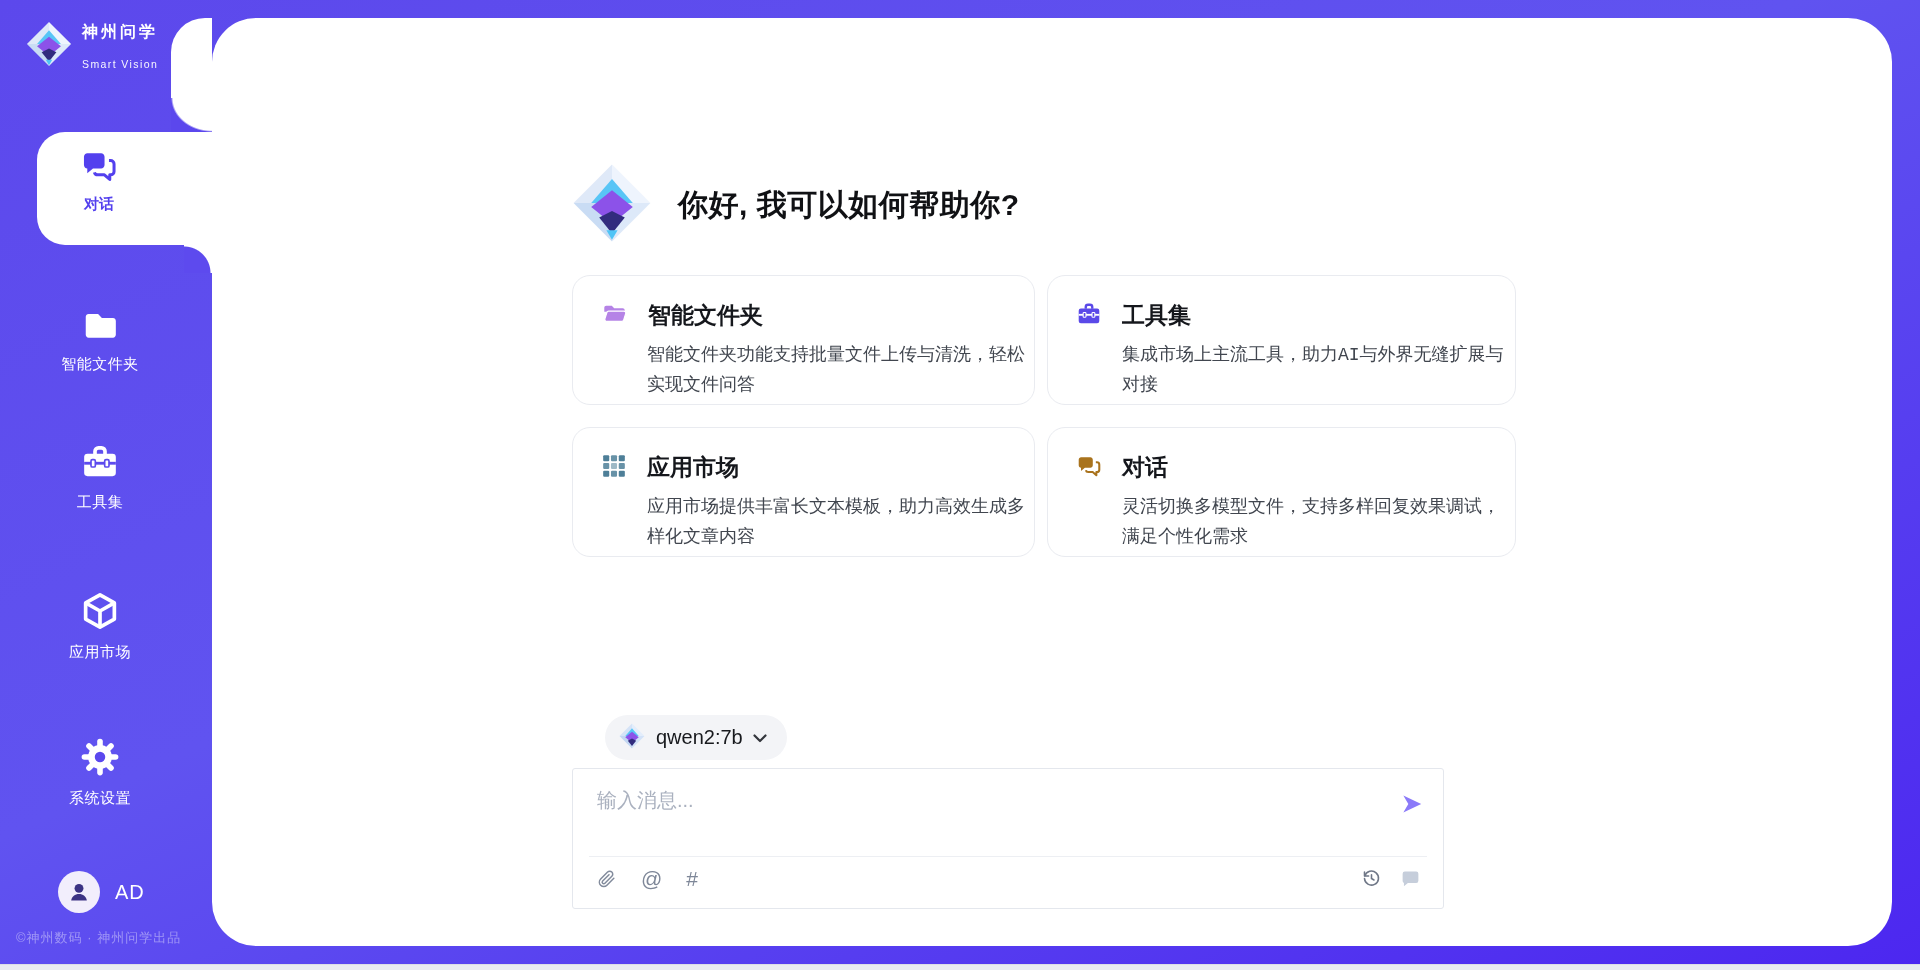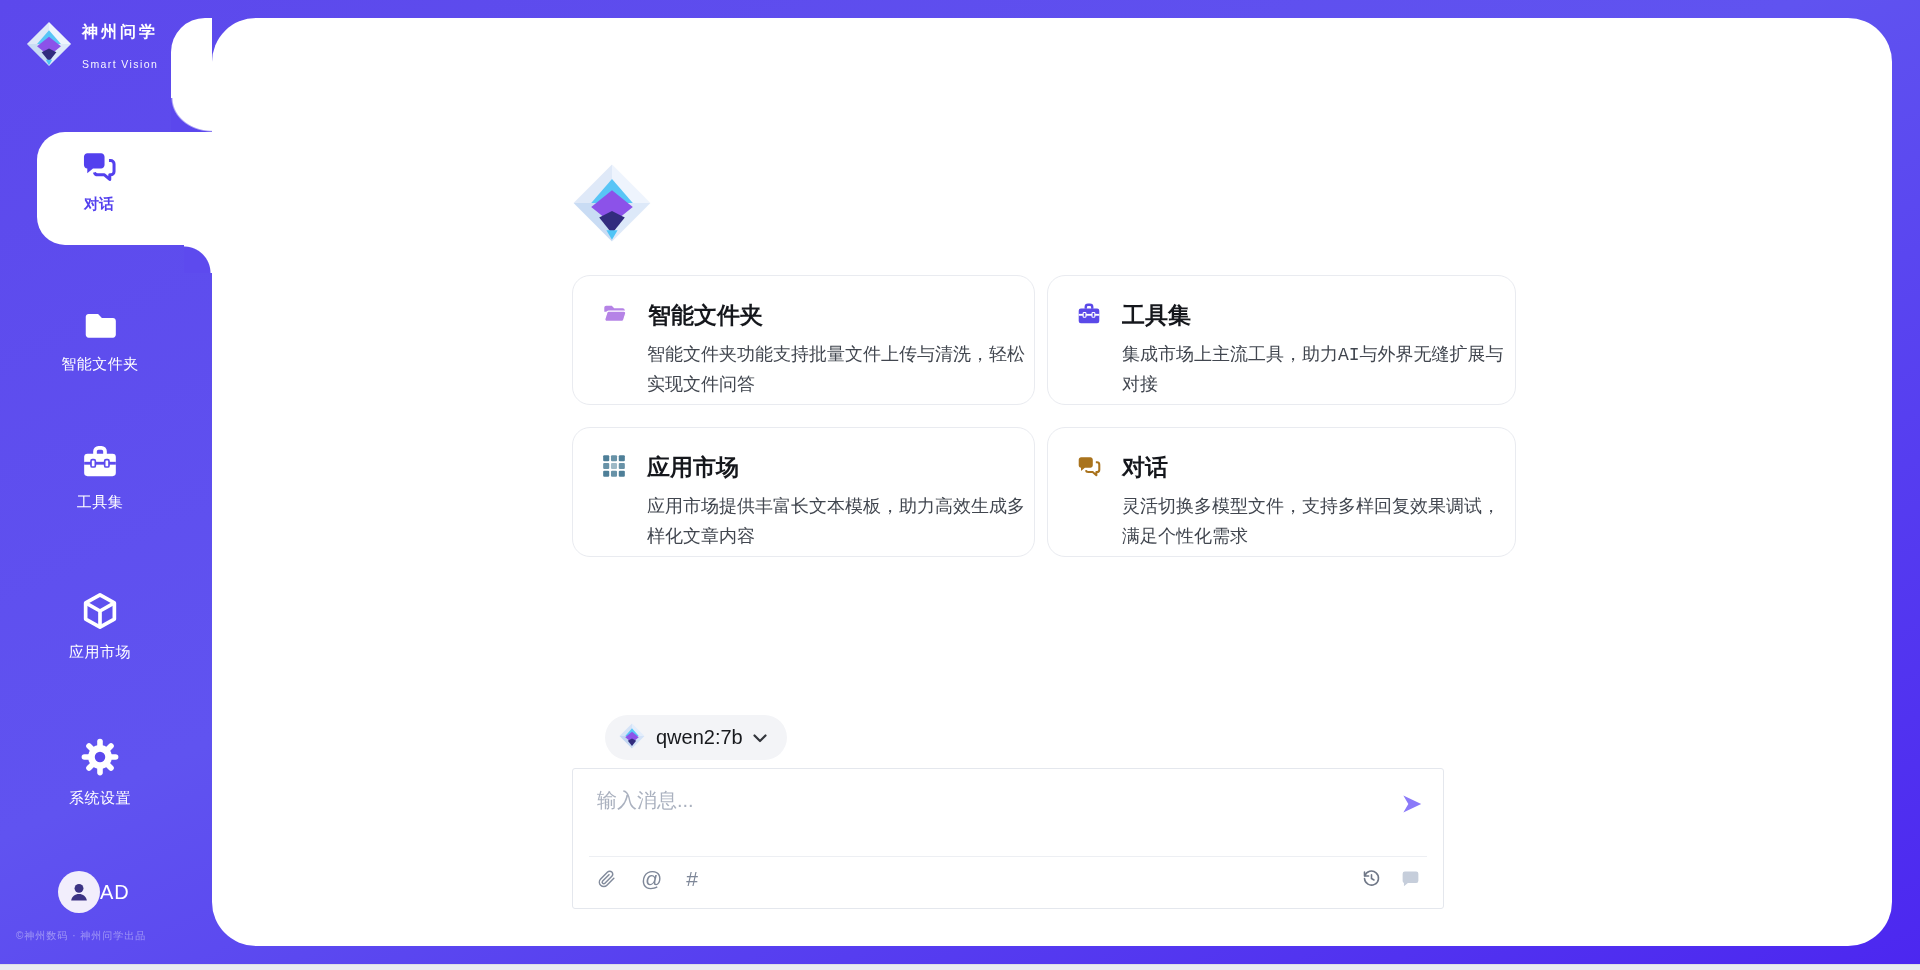--- a/index.html
+++ b/index.html
@@ -30,22 +30,22 @@
          background:radial-gradient(circle at 0 100%,#5d4aee 26px,#ffffff 27px);}
 
   .side-item{position:absolute;left:0;width:200px;display:flex;flex-direction:column;
              align-items:center;cursor:pointer;}
   .side-item .lbl{margin-top:7px;font-size:15px;color:#fff;letter-spacing:.5px;}
   #si-folder{top:306px;} #si-tools{top:442px;} #si-market{top:590px;} #si-settings{top:736px;text-align:center;}
 
   .user-row{position:absolute;left:58px;top:871px;display:flex;align-items:center;cursor:pointer;}
   .avatar{width:42px;height:42px;border-radius:50%;background:#f2eefc;display:flex;
           align-items:center;justify-content:center;}
-  .user-name{margin-left:0;font-size:20px;color:#fff;letter-spacing:1px;}
-  .side-footer{position:absolute;left:16px;top:929px;font-size:10px;letter-spacing:1px;
+  .user-name{margin-left:15px;font-size:20px;color:#fff;letter-spacing:1px;}
+  .side-footer{position:absolute;left:16px;top:929px;font-size:13px;letter-spacing:1px;
                color:rgba(255,255,255,.4);}
 
   
   .hero{position:absolute;left:572px;top:163px;display:flex;align-items:center;}
   .hero-title{margin-left:26px;font-size:30px;font-weight:800;color:#101114;letter-spacing:.5px;}
 
   
   .cards{position:absolute;left:572px;top:275px;width:944px;display:grid;
          grid-template-columns:463px 469px;column-gap:12px;row-gap:22px;}
   .card{box-sizing:border-box;height:130px;background:#fff;border:1px solid #e9ebf0;
@@ -184,20 +184,21 @@
         <polygon points="50,2 98,50 50,50" fill="#eef4fd"></polygon>
         <polygon points="50,2 2,50 50,50" fill="#dfe9f8"></polygon>
         <polygon points="2,50 50,98 50,50" fill="#c9dcf4"></polygon>
         <polygon points="98,50 50,98 50,50" fill="#dde9f9"></polygon>
         <polygon points="50,20 76,50 24,50" fill="#58c5f6"></polygon>
         <polygon points="50,34 76,55 50,76 24,55" fill="#8c52e9"></polygon>
         <polygon points="50,60 66,68 50,88 34,68" fill="#322c7e"></polygon>
         <polygon points="50,96 43,84 57,84" fill="#4fc4f6"></polygon>
       </svg>
     </span>
+    <span class="hero-title">你好, 我可以如何帮助你?</span>
   </div>
 
   <div class="cards">
 
     <div class="card">
       <div class="card-head">
         <span>
           <svg width="27" height="25" viewBox="0 0 24 24">
             <path d="M2.2 6.4c0-1 .8-1.9 1.9-1.9h5.3l2.3 2.4h8.2c1 0 1.9.9 1.9 1.9v1.4H2.2z" fill="#b583e6"></path>
             <path d="M4.5 19.5c-1.3 0-2.2-1.2-1.8-2.4l1.9-6c.25-.8 1-1.35 1.8-1.35h14.6c1.3 0 2.2 1.2 1.8 2.4l-1.9 6c-.25.8-1 1.35-1.8 1.35z" fill="#b583e6" stroke="#fff" stroke-width="1.3"></path>

